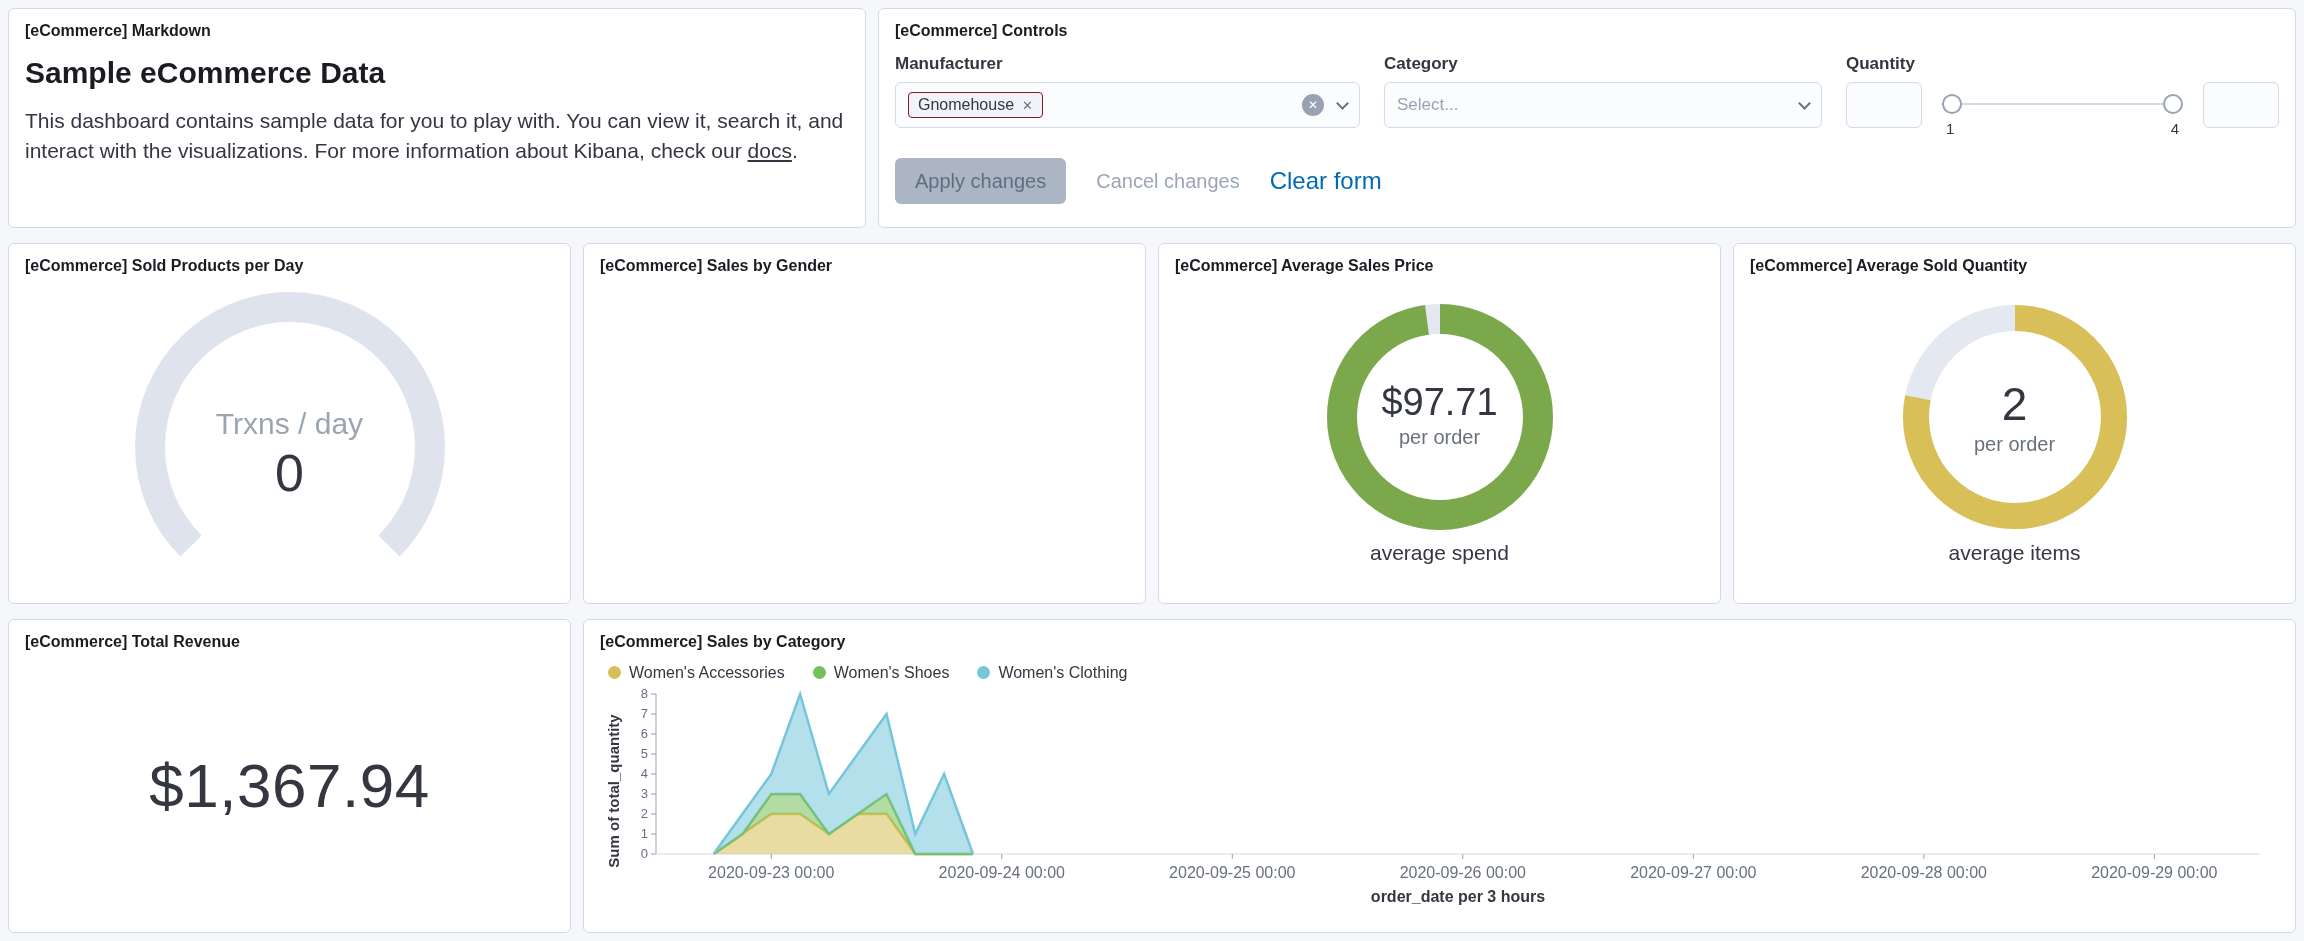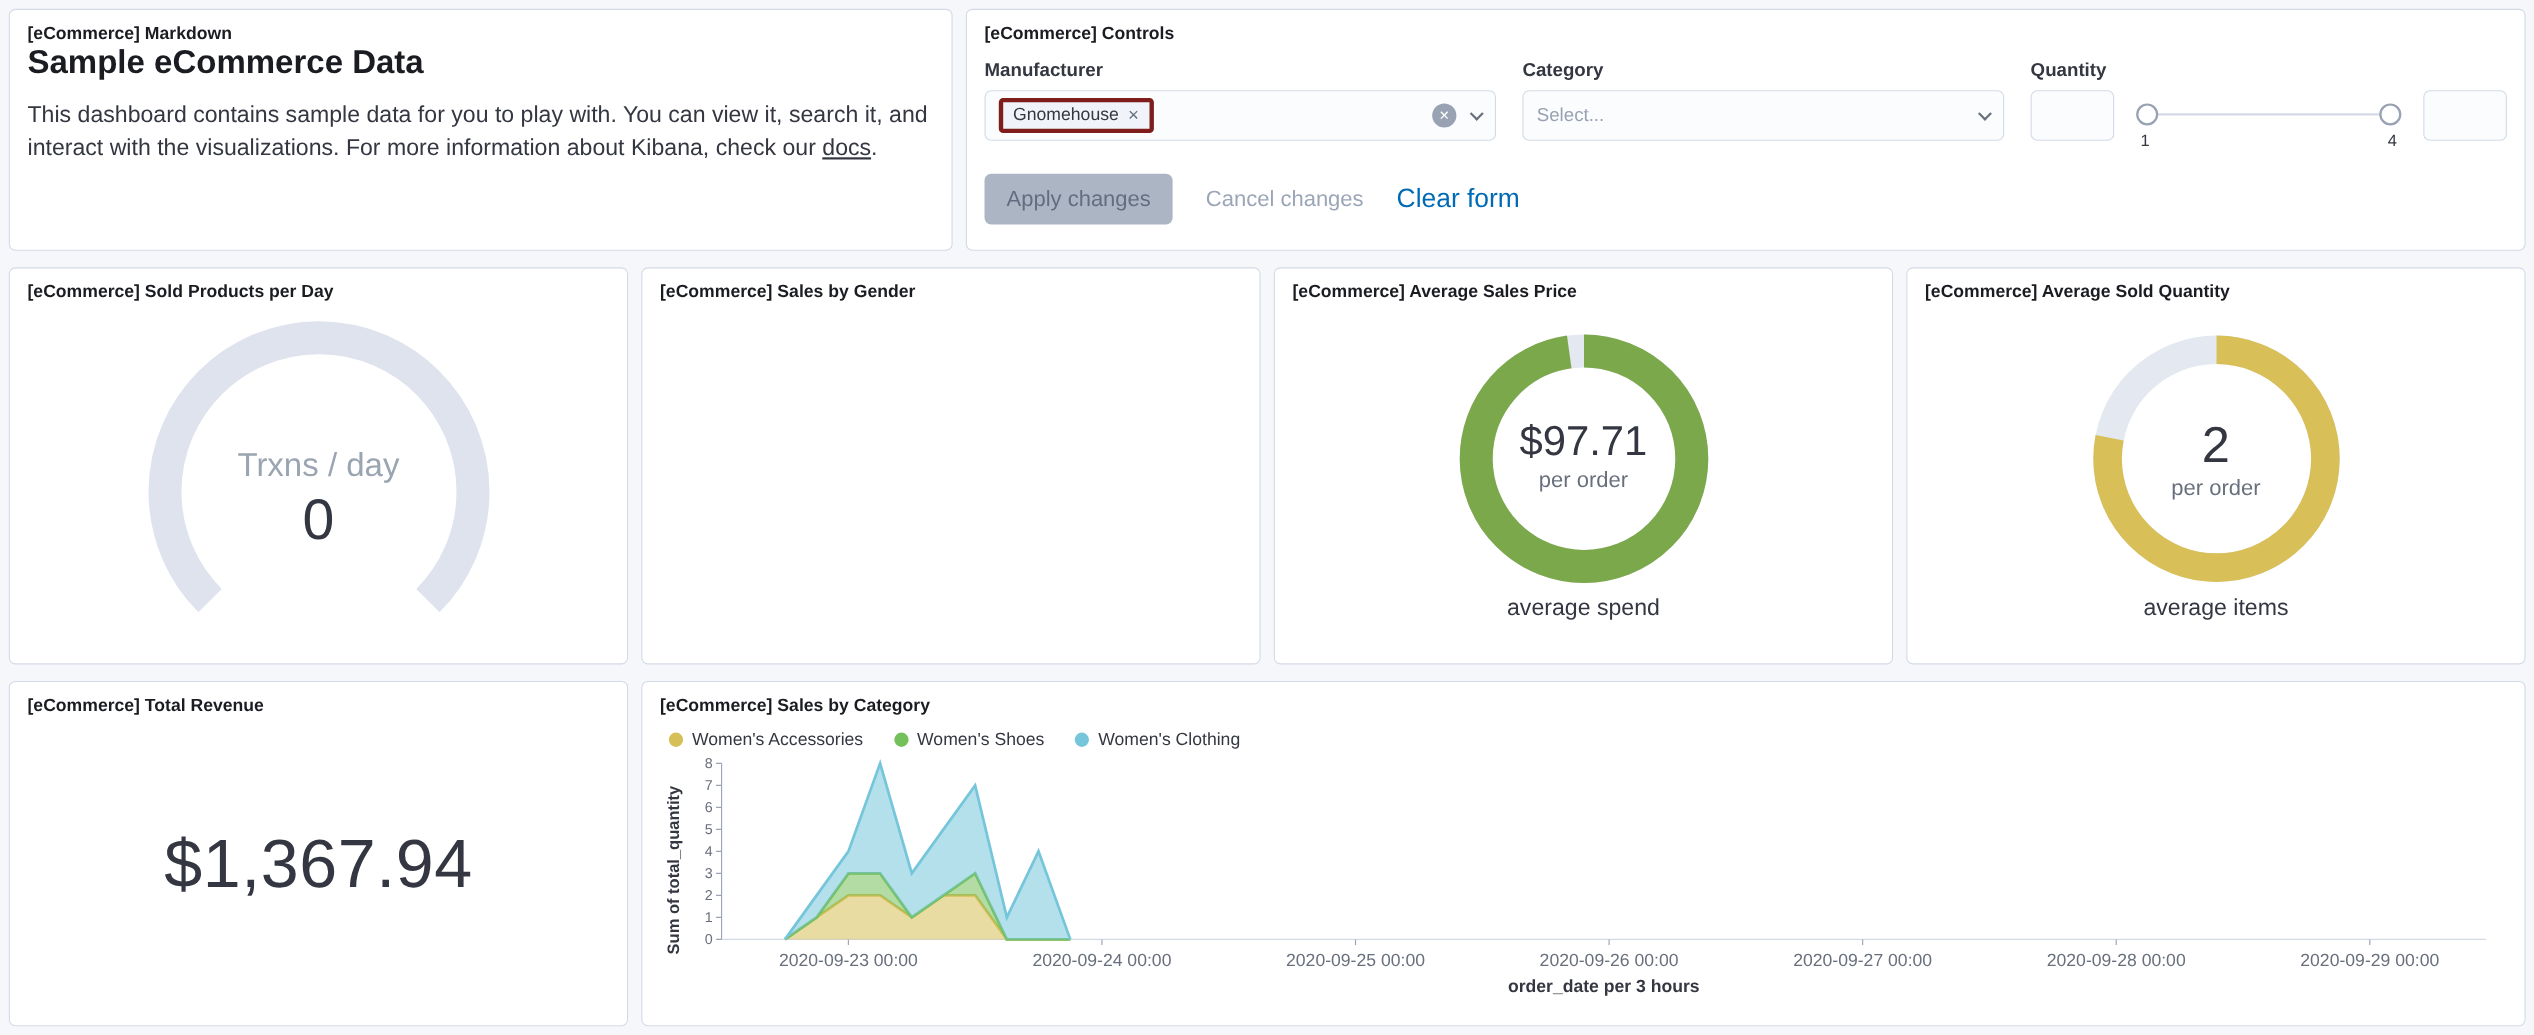--- a/index.html
+++ b/index.html
@@ -22,38 +22,38 @@
     padding:12px 16px;
     position:relative;
     overflow:hidden;
     display:flex;
     flex-direction:column;
   }
   .panel-title { font-size:16px; font-weight:700; color:#1A1C21; line-height:1.2; flex:0 0 auto; }
 
   
   .panel-markdown { width:858px; }
-  .md-heading { font-size:30px; font-weight:700; color:#1A1C21; }
+  .md-heading { font-size:30px; font-weight:700; color:#1A1C21; margin-top:16px; }
   .md-body { font-size:21px; line-height:1.42; margin-top:16px; color:#343741; }
   .md-body a { color:#343741; text-decoration:underline; cursor:pointer; }
 
   
   .panel-controls { flex:1; }
   .controls-body { display:flex; gap:24px; margin-top:14px; }
   .control-label { font-size:17px; font-weight:600; color:#343741; margin-bottom:8px; }
   .group-manufacturer { width:465px; }
   .group-category { width:438px; }
   .group-quantity { flex:1; }
   .combobox, .selectbox {
     height:46px; background:#FBFCFD; border:1px solid #D3DAE6; border-radius:6px;
     display:flex; align-items:center; padding:0 12px; gap:10px; cursor:pointer;
   }
   .pill {
     display:inline-flex; align-items:center; gap:8px;
-    background:#F0F3F9; border:4px solid #7f1d1d; border-radius:4px;
+    background:#F0F3F9; border:1px solid #7f1d1d; border-radius:4px;
     padding:3px 9px; font-size:16px; color:#343741;text-align:right;
   }
   .pill-x { font-size:13px; color:#69707D; cursor:pointer; }
   .combobox-right { margin-left:auto; display:flex; align-items:center; gap:14px; }
   .clear-circle {
     width:22px; height:22px; border-radius:50%; background:#98A2B3; color:#FFFFFF;
     display:flex; align-items:center; justify-content:center; font-size:12px; cursor:pointer;
   }
   .caret {
     width:9px; height:9px; border-right:2px solid #69707D; border-bottom:2px solid #69707D;

